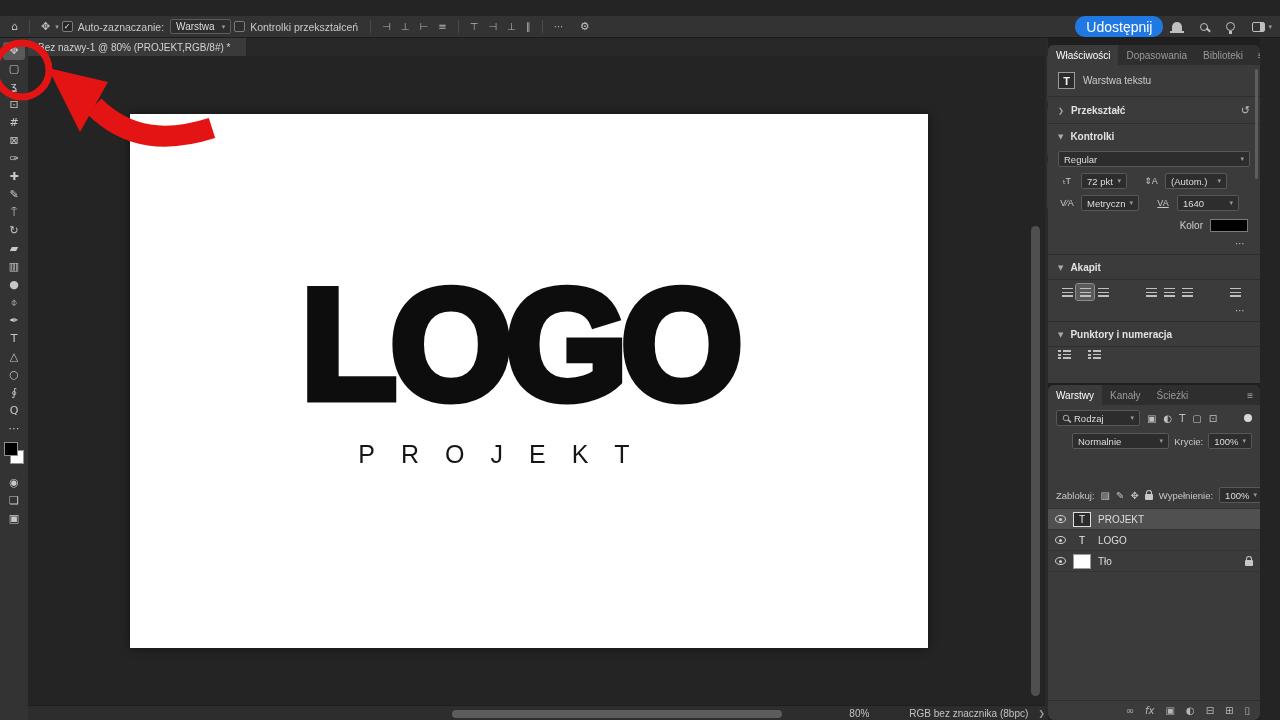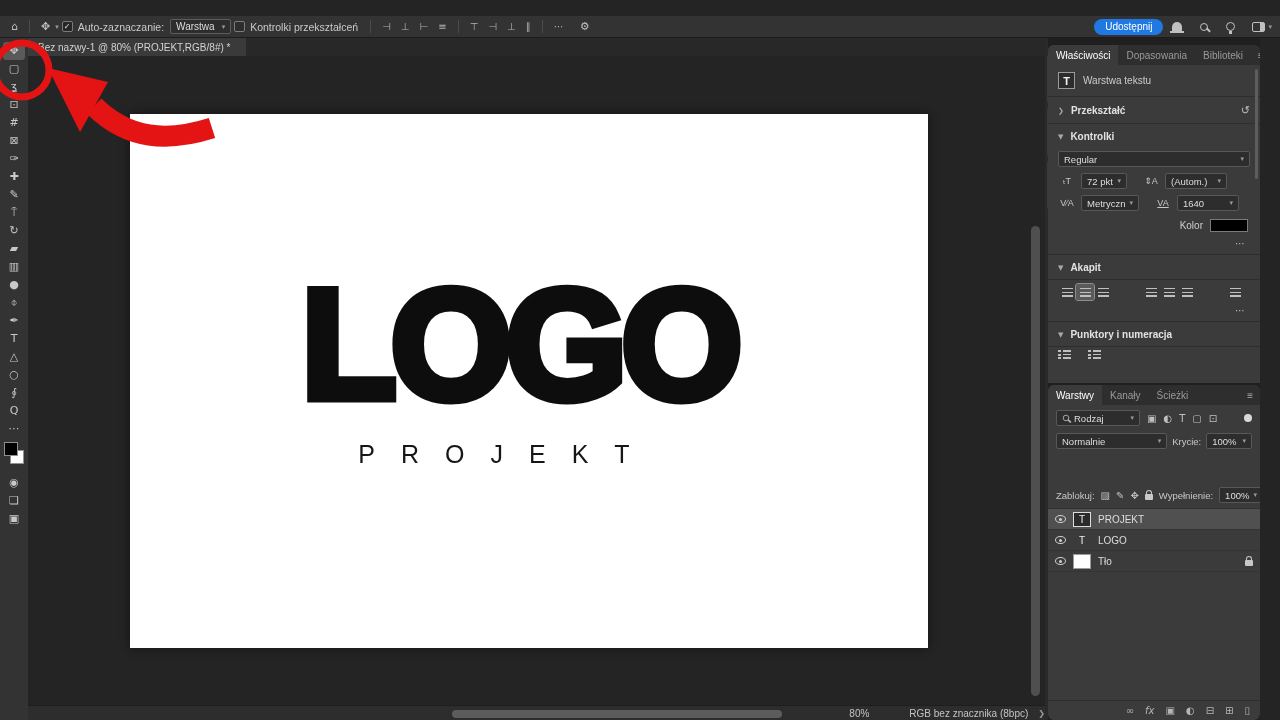--- a/index.html
+++ b/index.html
@@ -19,21 +19,21 @@
     border-bottom:1px solid #1c1c1c; display:flex; align-items:center; font-size:10.5px; color:#c9c9c9; }
   .obicon { font-family:"DejaVu Sans",sans-serif; font-size:11px; color:#c0c0c0; padding:0 5px; }
   .sep { width:1px; height:13px; background:#4b4b4b; margin:0 6px; flex:none; }
   .chev { font-size:7px; color:#9a9a9a; }
   .checkbox { width:11px; height:11px; border:1px solid #7b7b7b; background:#262626; border-radius:2px;
     display:inline-flex; align-items:center; justify-content:center; font-size:8px; color:#e8e8e8; margin:0 5px 0 3px; flex:none;}
   .oblabel { margin-right:6px; white-space:nowrap; }
   .dd { height:15px; background:#2d2d2d; border:1px solid #5c5c5c; border-radius:2px; display:inline-flex;
     align-items:center; padding:0 5px; gap:7px; font-size:10px; color:#dddddd; white-space:nowrap; }
   .alico { font-family:"DejaVu Sans",sans-serif; font-size:10px; color:#b2b2b2; padding:0 5px; }
-  .sharebtn { color:#fff; border-radius:10px; padding:2.5px 11px; font-size:10px; margin-left:auto; white-space:nowrap; }
+  .sharebtn { color:#fff; border-radius:10px; padding:2.5px 11px; font-size:14px; margin-left:auto; white-space:nowrap; }
   .bell { width:10px; height:9px; background:#c0c0c0; border-radius:6px 6px 1px 1px; position:relative; margin:0 9px; }
   .bell::after { content:''; position:absolute; left:-2px; bottom:-2px; width:14px; height:2px; background:#c0c0c0; }
   .mag { width:8px; height:8px; border:1.5px solid #c0c0c0; border-radius:50%; position:relative; flex:none; }
   .mag::after { content:''; position:absolute; width:5px; height:1.5px; background:#c0c0c0; transform:rotate(45deg); right:-4px; bottom:-1px; }
   .mag.topbar { margin:0 9px; }
   .bulb { width:9px; height:9px; border:1.5px solid #c0c0c0; border-radius:50%; position:relative; margin:0 9px; }
   .bulb::after { content:''; position:absolute; bottom:-4px; left:1.5px; width:3px; height:3px; background:#c0c0c0; }
   .wsico { width:13px; height:10px; border:1.5px solid #c0c0c0; border-radius:2px; position:relative; margin:0 3px 0 8px; }
   .wsico::after { content:''; position:absolute; right:0; top:0; bottom:0; width:4px; background:#c0c0c0; }
 
@@ -109,21 +109,21 @@
   .albtn.active { background:#5a5a5a; outline:1px solid #8d8d8d; }
   .bars { width:11px; height:9px; background:repeating-linear-gradient(to bottom,#bfbfbf 0 1.5px,transparent 1.5px 3.6px); } .gap30 { width:30px; flex:none; }
   .list-ic { display:flex; gap:2px; align-items:center; margin-right:12px; }
   .dotcol { width:3px; height:9px; background:repeating-linear-gradient(to bottom,#bfbfbf 0 2px,transparent 2px 3.6px); }
   .pscroll { position:absolute; right:2px; top:24px; width:3px; height:110px; background:#5d5d5d; border-radius:2px; }
 
   
   .lfilter { display:flex; align-items:center; gap:7px; padding:5px 8px 4px; }
   .lfico { font-family:"DejaVu Sans",sans-serif; font-size:10px; color:#c0c0c0; }
   .ftoggle { width:8px; height:8px; border-radius:50%; background:#d8d8d8; margin-left:auto; }
-  .blendrow { display:flex; align-items:center; gap:5px; padding:3px 8px; }
+  .blendrow { display:flex; align-items:center; gap:5px; padding:3px 8px;margin-left:16px; }
   .lockrow { display:flex; align-items:center; gap:6px; padding:4px 8px 5px; border-bottom:1px solid #313131;margin-top:31px; }
   .locklab { color:#c8c8c8; font-size:9.5px; }
   .lockico-g { font-family:"DejaVu Sans",sans-serif; font-size:10px; color:#bdbdbd; }
   .csslock { width:8px; height:6px; background:#c8c8c8; position:relative; margin-top:4px; border-radius:1px; flex:none;}
   .csslock::before { content:''; position:absolute; top:-4px; left:1px; width:4px; height:4px;
     border:1.2px solid #c8c8c8; border-bottom:none; border-radius:3px 3px 0 0; }
   .lrow { height:21px; display:flex; align-items:center; gap:7px; padding:0 7px; border-bottom:1px solid #343434; }
   .lrow.selected { background:#505050; }
   .eye { width:11px; height:8px; border:1px solid #cfcfcf; border-radius:50%; position:relative; flex:none; }
   .eye::after { content:''; position:absolute; width:3px; height:3px; background:#cfcfcf; border-radius:50%; top:1.5px; left:3px; }

